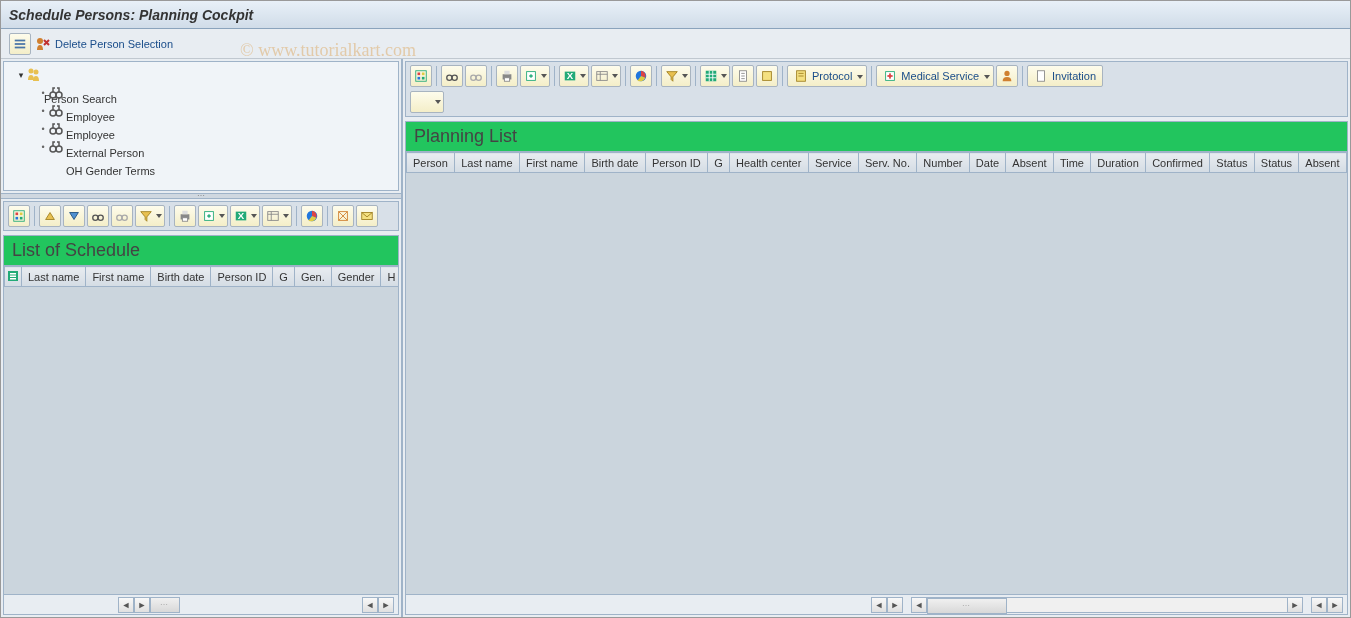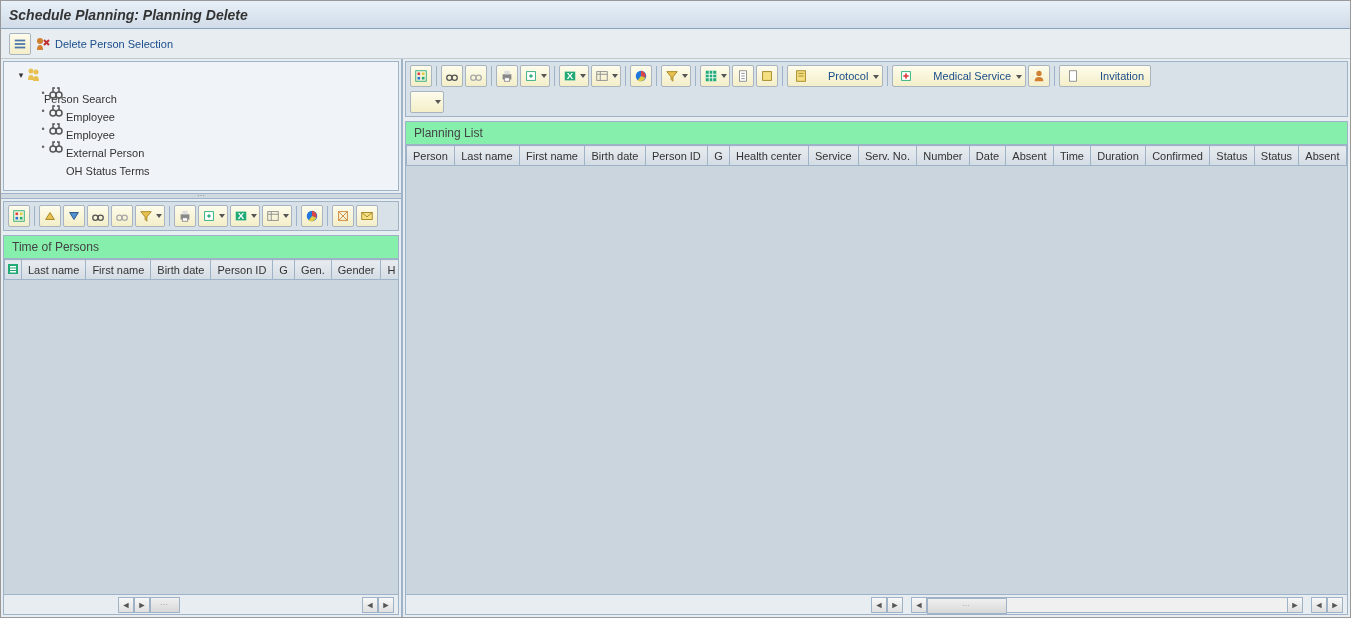--- a/index.html
+++ b/index.html
@@ -33,26 +33,26 @@
     
     .hsplitter { height: 6px; background: #d0d8e0; border-top: 1px solid #9fb3c8; border-bottom: 1px solid #9fb3c8; cursor: row-resize; text-align: center; color: #888; font-size: 8px; line-height: 4px; }
     
     
     .toolbar { background: #d8e0e8; border: 1px solid #9fb3c8; margin: 2px; padding: 3px 4px; display: flex; flex-wrap: wrap; align-items: center; gap: 2px; min-height: 28px; }
     .toolbar-sep { width: 1px; height: 20px; background: #9fb3c8; margin: 0 2px; }
     .icon-btn { width: 22px; height: 22px; border: 1px solid #a8b4c0; background: linear-gradient(to bottom, #fefcec, #f4eec8); border-radius: 2px; cursor: pointer; display: inline-flex; align-items: center; justify-content: center; font-size: 12px; }
     .icon-btn svg { width: 14px; height: 14px; }
     .icon-btn.with-drop { width: 30px; position: relative; padding-right: 8px; }
     .icon-btn.with-drop::after { content: ''; position: absolute; right: 2px; top: 8px; width: 0; height: 0; border-left: 3px solid transparent; border-right: 3px solid transparent; border-top: 4px solid #555; }
-    .text-btn { height: 22px; border: 1px solid #a8b4c0; background: linear-gradient(to bottom, #fefcec, #f4eec8); border-radius: 2px; cursor: pointer; display: inline-flex; align-items: center; padding: 0 6px; gap: 20px; font-size: 11px; color: #1a4d8a; }
+    .text-btn { height: 22px; border: 1px solid #a8b4c0; background: linear-gradient(to bottom, #fefcec, #f4eec8); border-radius: 2px; cursor: pointer; display: inline-flex; align-items: center; padding: 0 6px; gap: 4px; font-size: 11px; color: #1a4d8a; }
     .text-btn.with-drop { padding-right: 14px; position: relative; }
     .text-btn.with-drop::after { content: ''; position: absolute; right: 3px; top: 9px; width: 0; height: 0; border-left: 3px solid transparent; border-right: 3px solid transparent; border-top: 4px solid #555; }
     
     
-    .section-heading { font-size: 12px; color: #444; padding: 4px 8px; background: #86efac; border: 1px solid #9fb3c8; margin: 2px 2px 0 2px; border-bottom: none; }
+    .section-heading { font-size: 18px; color: #444; padding: 4px 8px; background: #22c55e; border: 1px solid #9fb3c8; margin: 2px 2px 0 2px; border-bottom: none; }
     
     
     .table-wrap { flex: 1; margin: 0 2px 2px 2px; border: 1px solid #9fb3c8; background: #cbd5dd; overflow: hidden; display: flex; flex-direction: column; }
     .table-scroll { flex: 1; overflow: hidden; }
     table.data-table { border-collapse: collapse; width: 100%; }
     table.data-table th { background: linear-gradient(to bottom, #e8ecf0, #d4dce4); border: 1px solid #9fb3c8; padding: 3px 6px; text-align: left; font-weight: normal; color: #333; white-space: nowrap; height: 20px; font-size: 11px; }
     table.data-table th.selector { width: 18px; padding: 2px; text-align: center; }
     .table-body-empty { flex: 1; background: #cbd5dd; }
     
     
@@ -63,23 +63,24 @@
     .scroll-thumb { width: 80px; height: 16px; border: 1px solid #9fb3c8; background: linear-gradient(to bottom, #f0f0f0, #d8d8d8); display: inline-flex; align-items: center; justify-content: center; color: #aaa; font-size: 8px; letter-spacing: 2px; }
     .scroll-track { width: 360px; height: 16px; border-top: 1px solid #9fb3c8; border-bottom: 1px solid #9fb3c8; background: #f0f0f0; display: flex; }
     
     
     .watermark { position: absolute; top: 40px; left: 240px; font-size: 18px; color: rgba(220,160,80,0.45); font-family: Georgia, serif; pointer-events: none; }
   </style>
 </head>
 <body>
 
 <div class="app">
+  <div class="watermark">© www.tutorialkart.com</div>
 
   <div class="titlebar">
-    <span class="titlebar-text">Schedule Planning: Planning Delete</span>
+    <span class="titlebar-text">Schedule Persons: Planning Cockpit</span>
   </div>
 
   <div class="actionbar">
     <span class="icon-btn">
       <svg viewBox="0 0 16 16">
           <rect x="2" y="3" width="12" height="2" fill="#4a76a8"></rect>
           <rect x="2" y="7" width="12" height="2" fill="#4a76a8"></rect>
           <rect x="2" y="11" width="12" height="2" fill="#4a76a8"></rect>
         </svg>
     </span>
@@ -145,21 +146,21 @@
         </div>
         <div class="tree-node tree-child">
           <span class="tree-dot">•</span>
           <span class="tree-icon">
               <svg viewBox="0 0 16 16">
                 <circle cx="5" cy="10" r="3" fill="none" stroke="#555" stroke-width="1.5"></circle>
                 <circle cx="11" cy="10" r="3" fill="none" stroke="#555" stroke-width="1.5"></circle>
                 <path d="M5 7 L5 3 L7 3 M11 7 L11 3 L9 3" stroke="#555" stroke-width="1.5" fill="none"></path>
               </svg>
             </span>
-          <span class="tree-label">OH Status Terms</span>
+          <span class="tree-label">OH Gender Terms</span>
         </div>
       </div>
 
       <div class="hsplitter">⋯</div>
 
       <div class="toolbar">
         <span class="icon-btn">
             <svg viewBox="0 0 16 16">
               <rect x="2" y="2" width="12" height="12" fill="none" stroke="#2a7" stroke-width="1"></rect>
               <rect x="4" y="4" width="3" height="3" fill="#d44"></rect>
@@ -239,21 +240,21 @@
             </svg>
           </span>
         <span class="icon-btn">
             <svg viewBox="0 0 16 16">
               <rect x="2" y="4" width="12" height="8" fill="#f4e080" stroke="#a08020"></rect>
               <path d="M2 4 L8 9 L14 4" fill="none" stroke="#a08020"></path>
             </svg>
           </span>
       </div>
 
-      <div class="section-heading">Time of Persons</div>
+      <div class="section-heading">List of Schedule</div>
 
       <div class="table-wrap">
         <div class="table-scroll">
           <table class="data-table">
             <thead>
               <tr>
                 <th class="selector"><svg width="12" height="12" viewBox="0 0 12 12">
                       <rect x="1" y="1" width="10" height="10" fill="#2a7"></rect>
                       <rect x="3" y="3" width="6" height="1.5" fill="#fff"></rect>
                       <rect x="3" y="5.5" width="6" height="1.5" fill="#fff"></rect>

